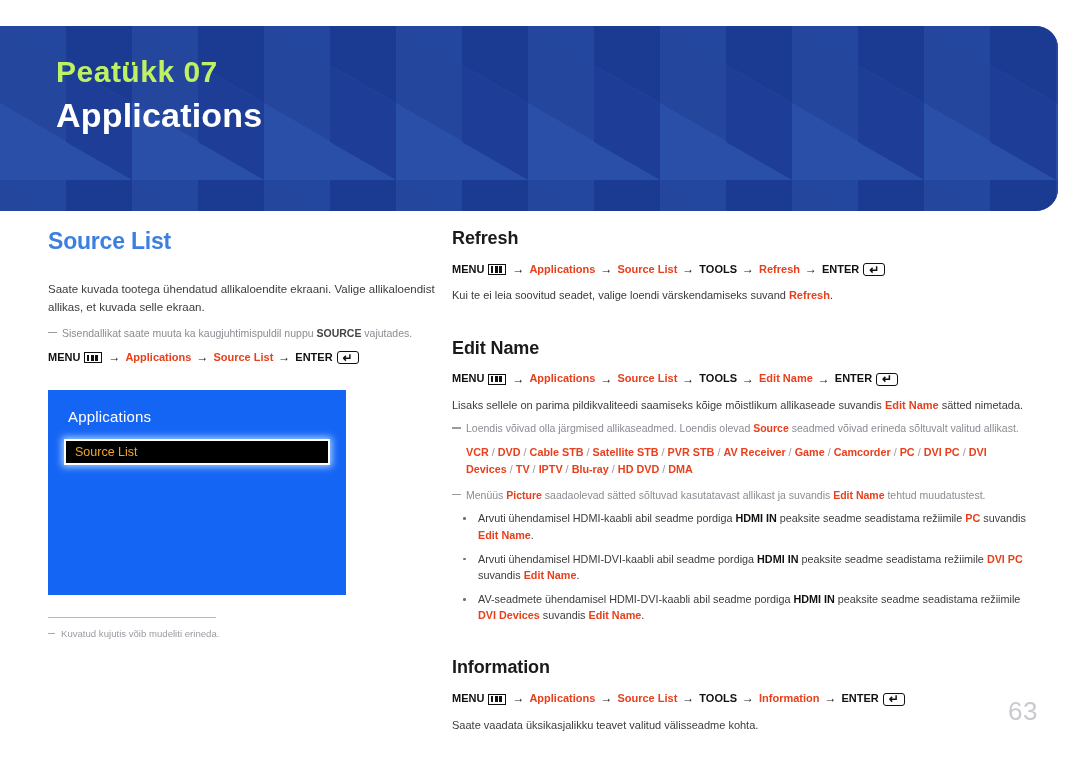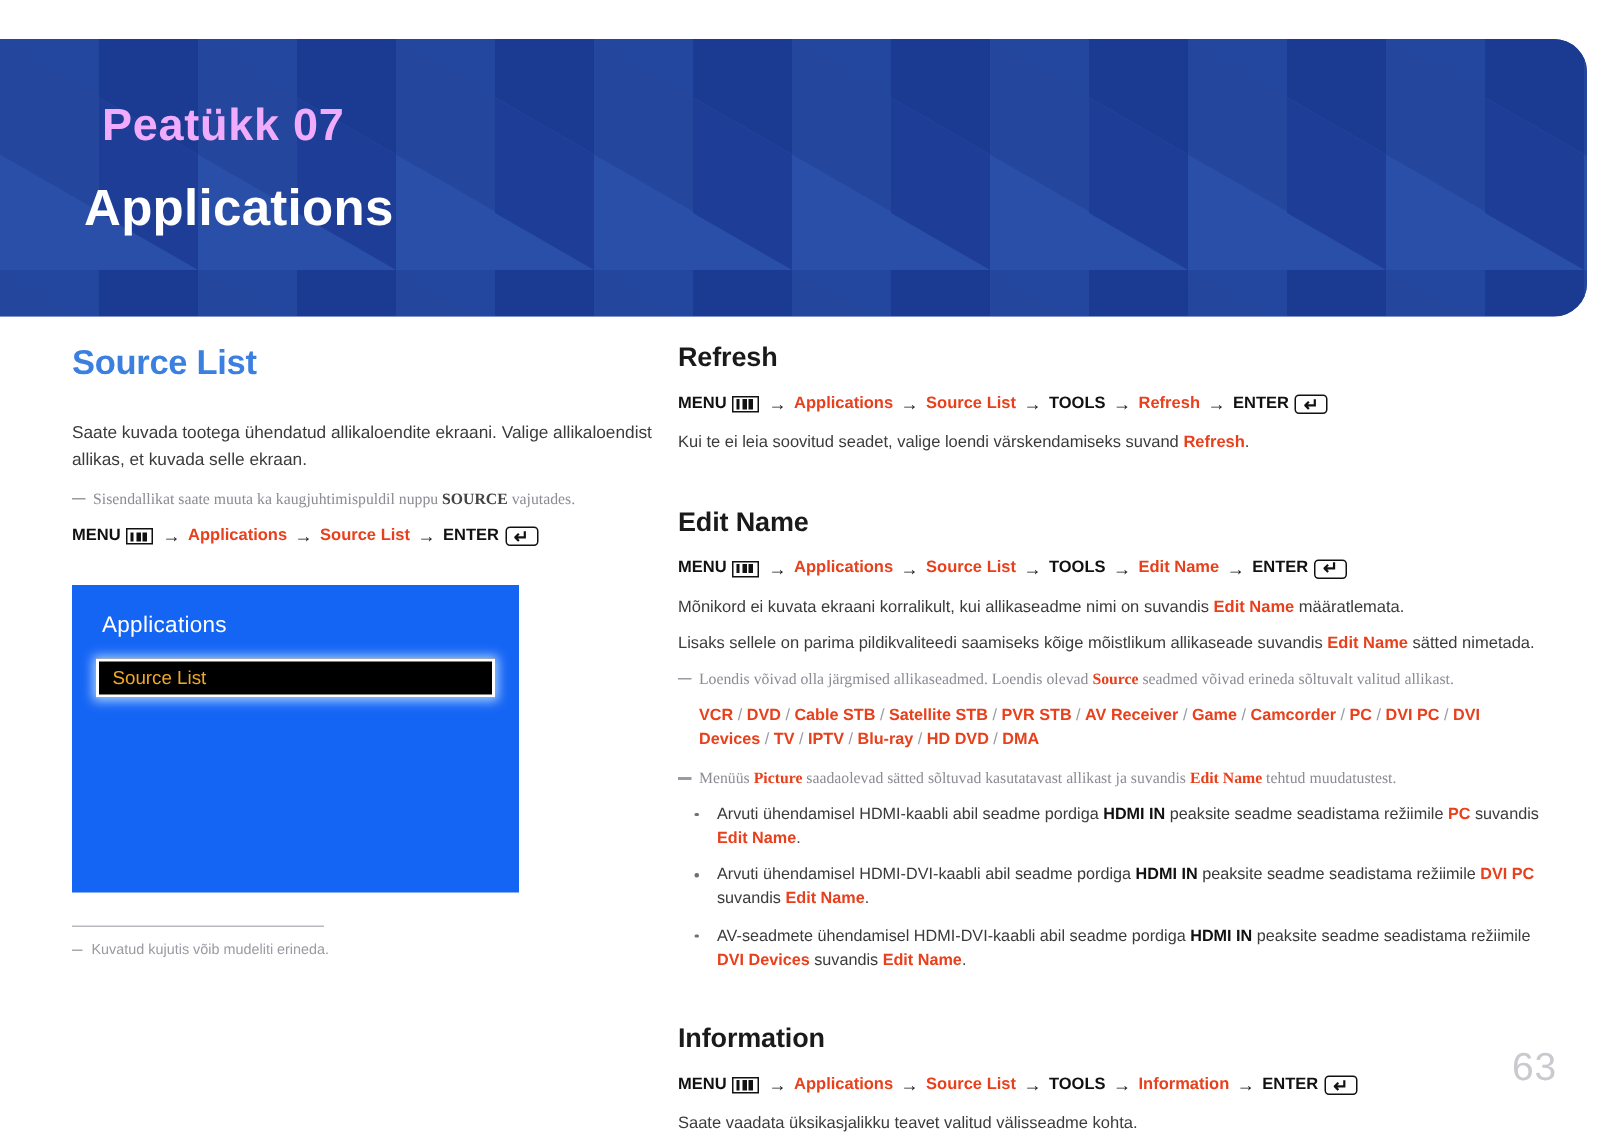--- a/index.html
+++ b/index.html
@@ -29,24 +29,24 @@
   }
   .header .pattern svg { display: block; width: 100%; height: 100%; }
   .header-text {
     position: absolute;
     left: 56px; top: 26px;
     z-index: 3;
   }
   .chapter-label {
     font-size: 30px;
     font-weight: bold;
-    color: #f0abfc;
+    color: #bef264;
     letter-spacing: 0.5px;
     line-height: 1.35;
-    margin: 12px;
+    margin: 0;
   }
   .chapter-title {
     font-size: 34px;
     font-weight: bold;
     color: #ffffff;
     letter-spacing: 0.2px;
     line-height: 1.3;
     margin: 0;
   }
 
@@ -96,21 +96,20 @@
   .bk  { color: #111; font-weight: bold; }
 
   
   .note {
     position: relative;
     font-size: 10.5px;
     line-height: 1.5;
     color: #8b8b93;
     margin: 0 0 7px 0;
     padding-left: 14px;
-    font-family: Liberation Serif, serif;
   }
   .note::before {
     content: "";
     position: absolute;
     left: 0; top: 6px;
     width: 9px; height: 1.6px;
     background: #9a9aa2;
   }
   .note .ora { color: #e8401c; }
   .note .bk { color: #444; }
@@ -373,21 +372,20 @@
     <span class="seg ora">Source List</span>
     <span class="arrow">→</span>
     <span class="seg">TOOLS</span>
     <span class="arrow">→</span>
     <span class="seg ora">Edit Name</span>
     <span class="arrow">→</span>
     <span class="seg">ENTER</span>
     <span class="enter-icon"></span>
   </div>
 
-  <p class="body-r"><span>Mõnikord ei kuvata ekraani korralikult, kui allikaseadme nimi on suvandis </span><span class="ora">Edit Name</span><span> määratlemata.</span></p>
 
   <p class="body-r"><span>Lisaks sellele on parima pildikvaliteedi saamiseks kõige mõistlikum allikaseade suvandis </span><span class="ora">Edit Name</span><span> sätted nimetada.</span></p>
 
   <p class="note"><span>Loendis võivad olla järgmised allikaseadmed. Loendis olevad </span><span class="ora">Source</span><span> seadmed võivad erineda sõltuvalt valitud allikast.</span></p>
 
   <div class="device-list"><span>VCR</span><span class="sep"> / </span><span>DVD</span><span class="sep"> / </span><span>Cable STB</span><span class="sep"> / </span><span>Satellite STB</span><span class="sep"> / </span><span>PVR STB</span><span class="sep"> / </span><span>AV Receiver</span><span class="sep"> / </span><span>Game</span><span class="sep"> / </span><span>Camcorder</span><span class="sep"> / </span><span>PC</span><span class="sep"> / </span><span>DVI PC</span><span class="sep"> / </span><span>DVI Devices</span><span class="sep"> / </span><span>TV</span><span class="sep"> / </span><span>IPTV</span><span class="sep"> / </span><span>Blu-ray</span><span class="sep"> / </span><span>HD DVD</span><span class="sep"> / </span><span>DMA</span></div>
 
   <p class="note"><span>Menüüs </span><span class="ora">Picture</span><span> saadaolevad sätted sõltuvad kasutatavast allikast ja suvandis </span><span class="ora">Edit Name</span><span> tehtud muudatustest.</span></p>
 
   <ul class="bullets">

